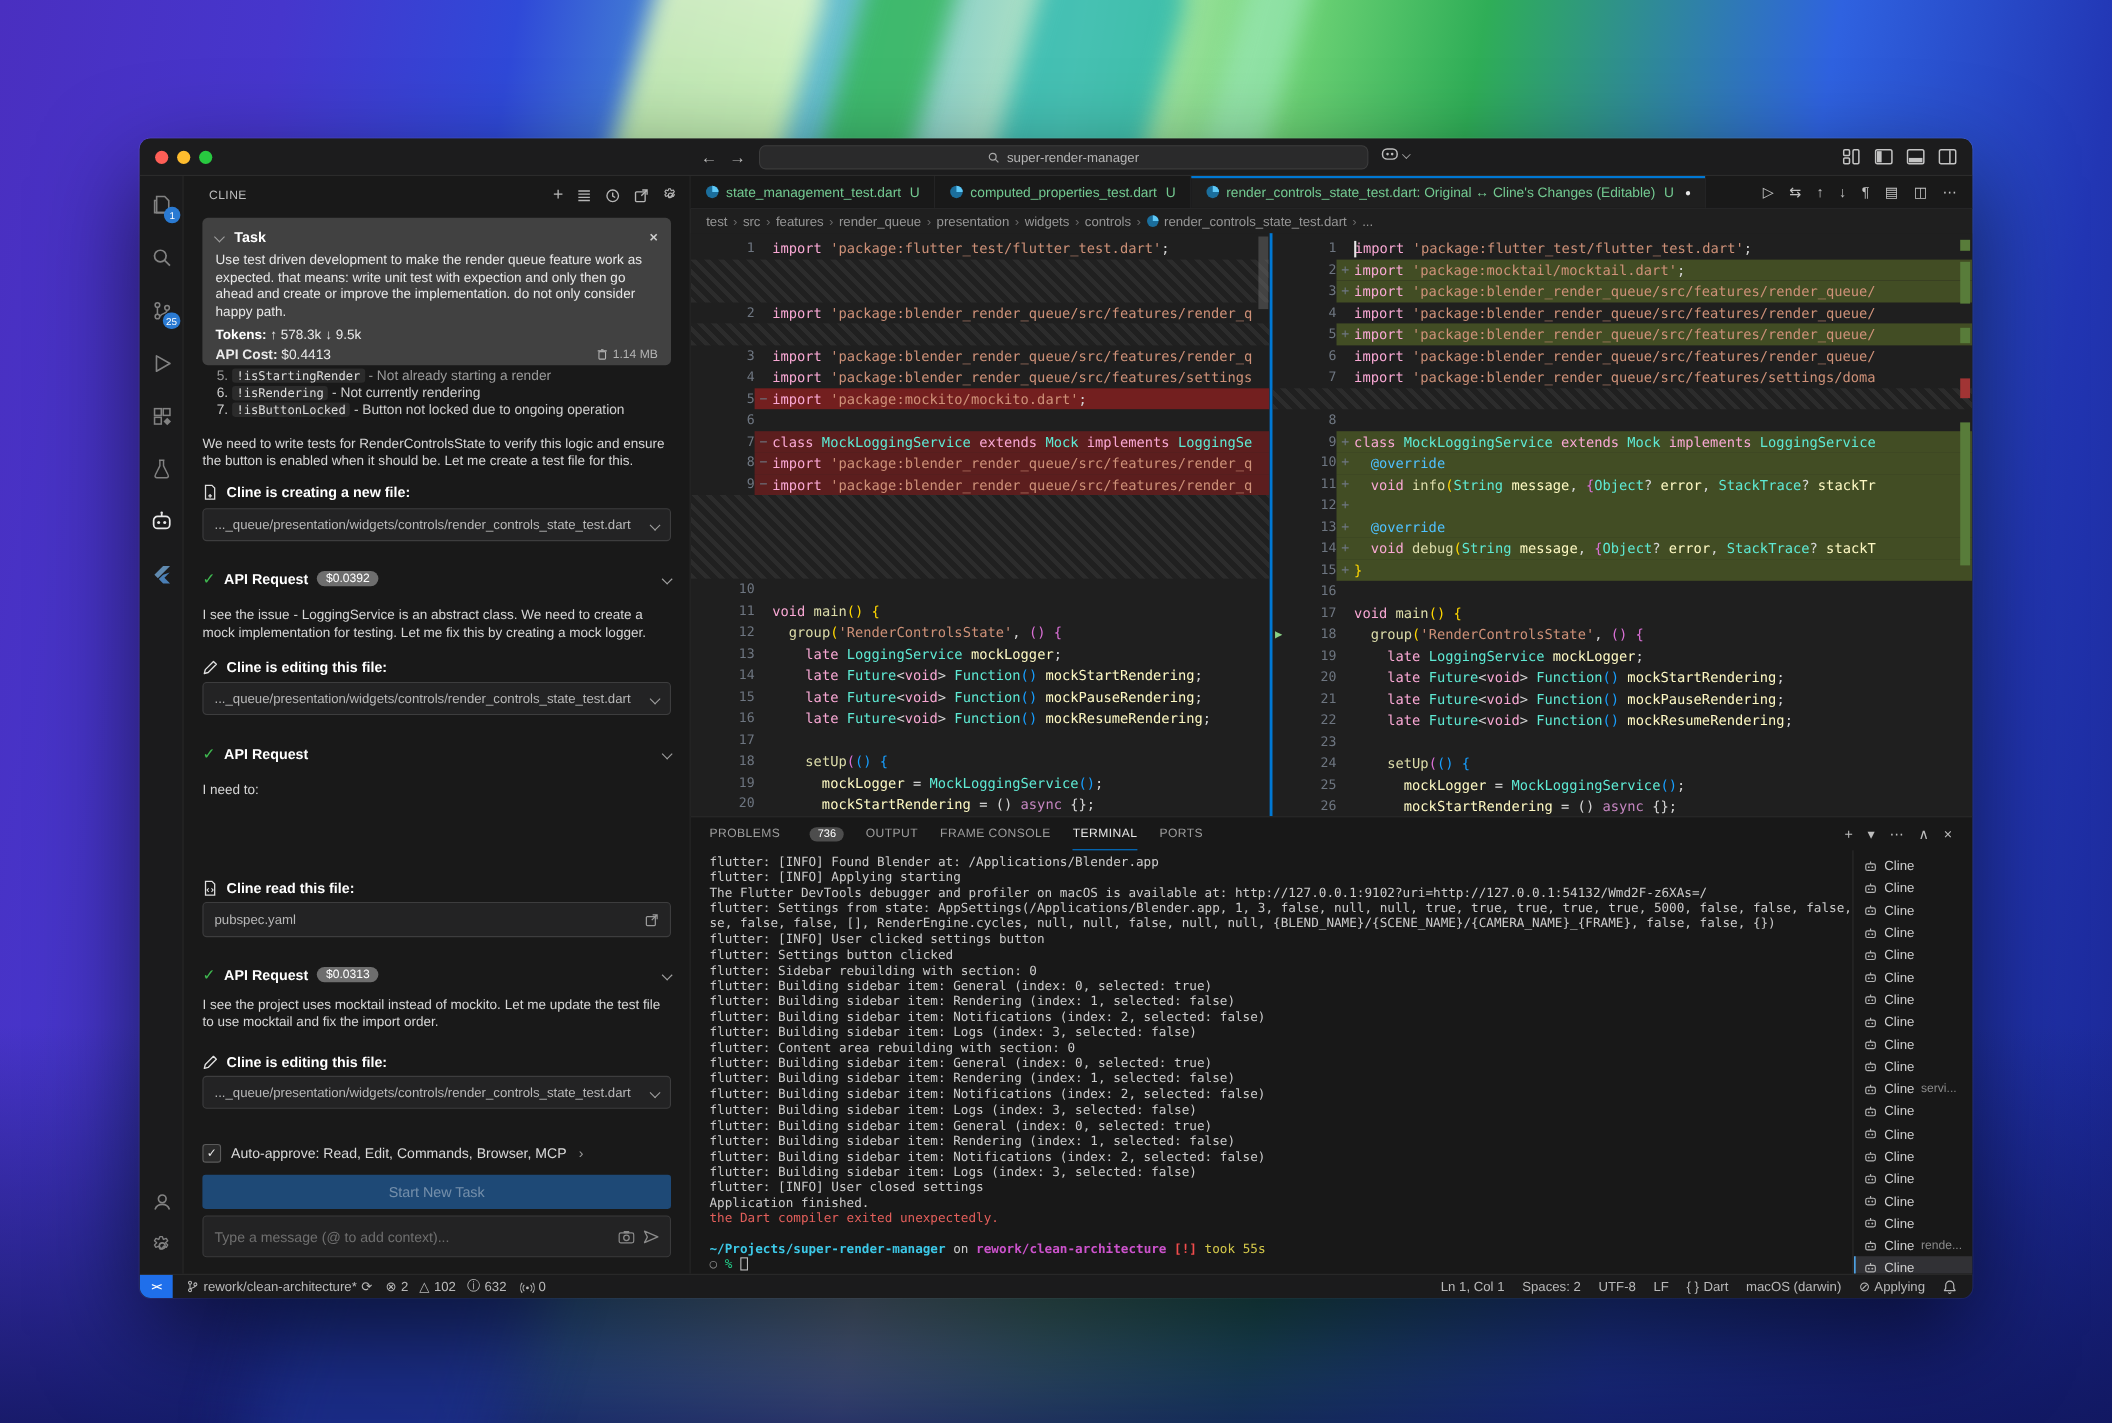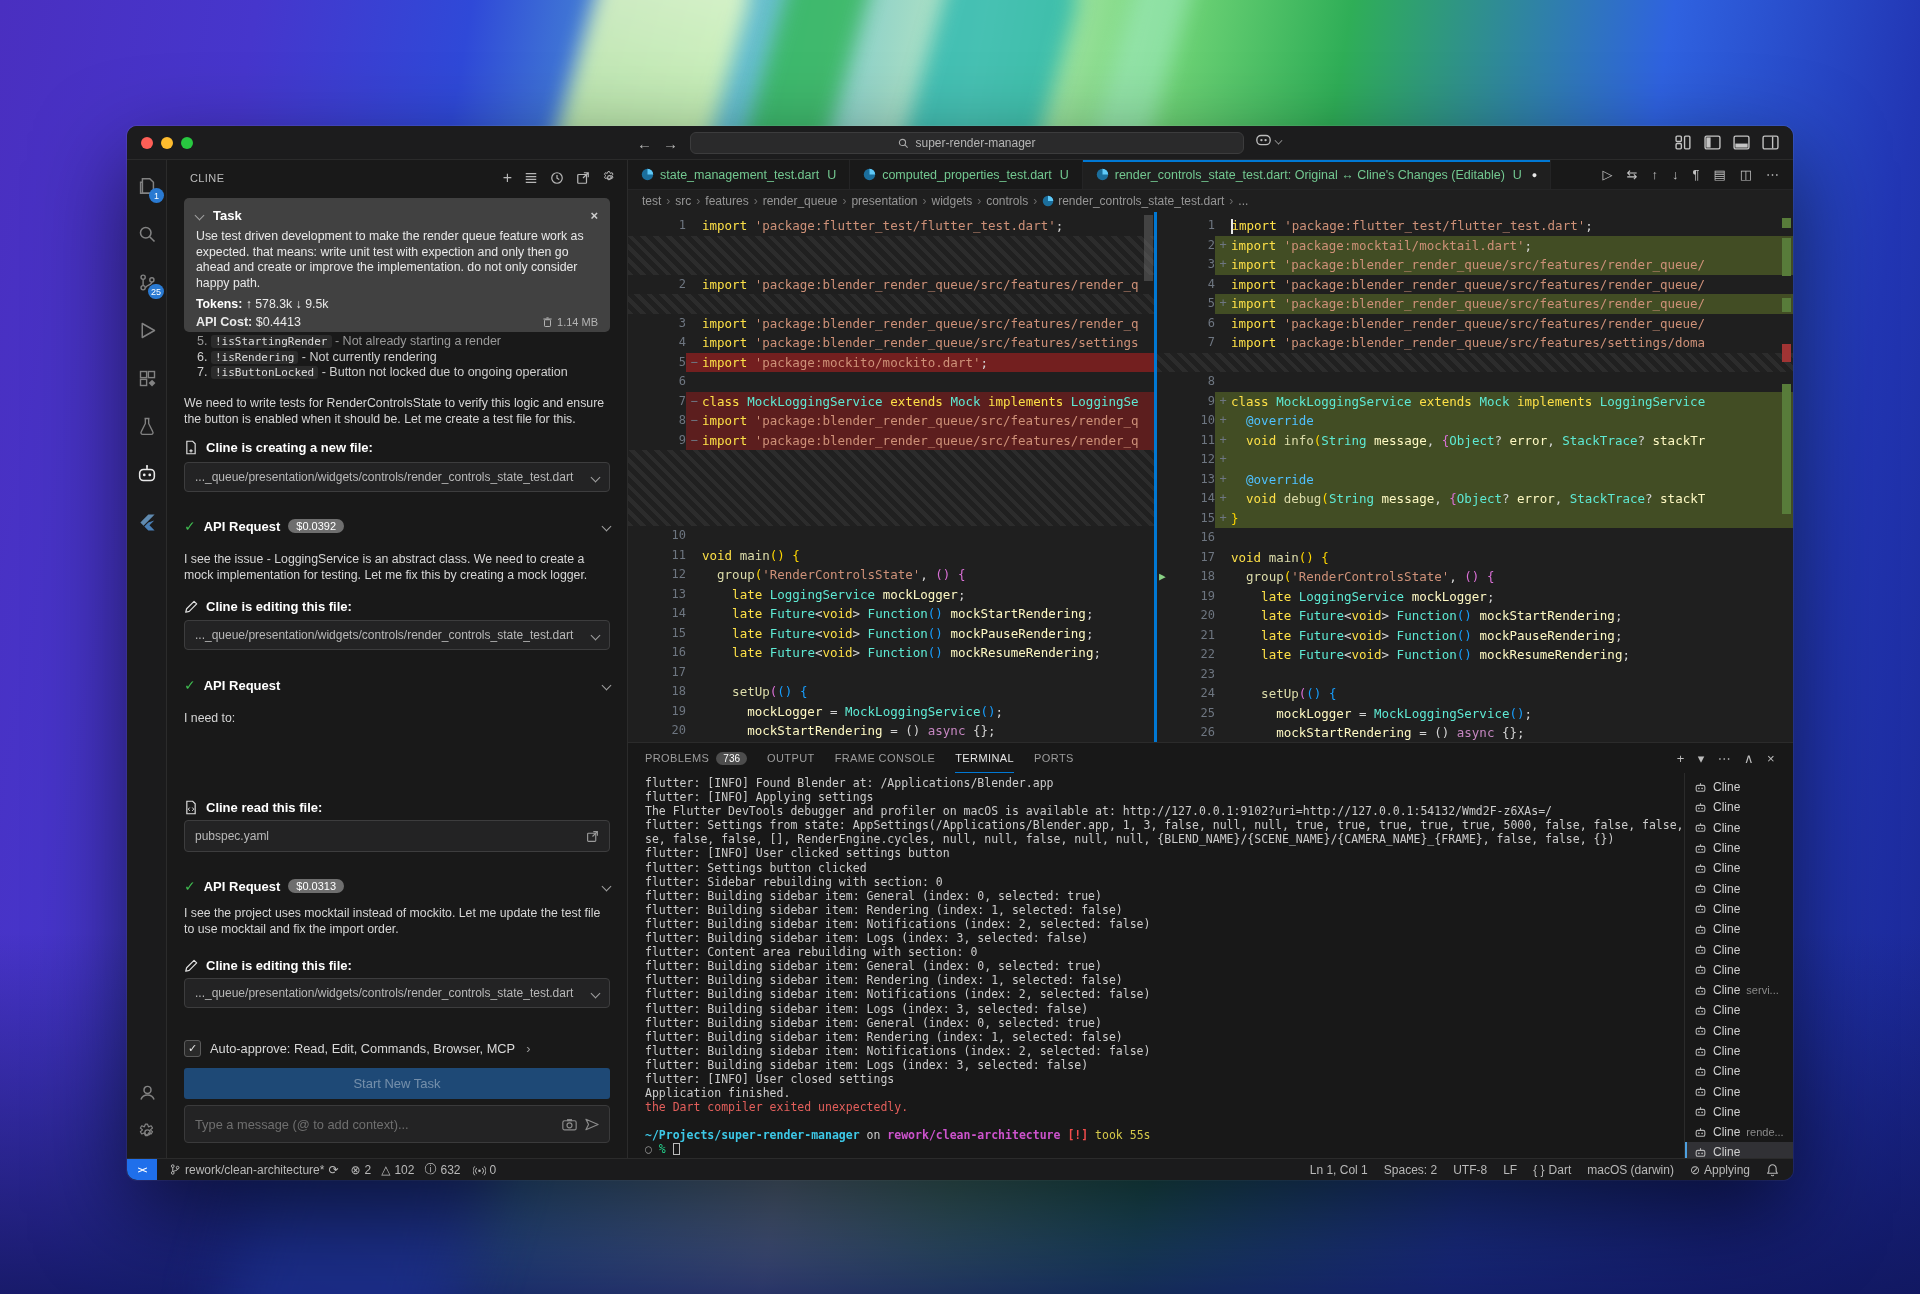--- a/index.html
+++ b/index.html
@@ -108,34 +108,34 @@
   .crow .gut { width:58px; flex:none; text-align:right; color:#6e7681; font-size:12px; }
   .crow .body { flex:1; display:flex; overflow:hidden; }
   .crow .sign { width:16px; flex:none; text-align:center; color:#6e7681; font-size:12px;}
   .crow .codeln { flex:1; white-space:pre; overflow:hidden; color:#d4d4d4; }
   .crow.add .body { background:#45511f66; background-color:#424d24; }
   .crow.del .body { background-color:#5c1e1e; }
   .crow.delbright .body { background-color:#731f1f; }
   .crow.hatch { background:repeating-linear-gradient(45deg,#2c2c2c 0 4px,#202020 4px 9px); }
   .runarrow { position:absolute; left:2px; top:0; color:#89d185; font-size:11px; }
   .cursorbar { display:inline-block; width:1.5px; height:15px; background:#e8e8e8; vertical-align:middle; margin-right:-1px;}
-  .tk-kw{color:#fde047}.tk-kw2{color:#c586c0}.tk-typ{color:#5eead4}.tk-fn{color:#dcdcaa}
+  .tk-kw{color:#f9a8d4}.tk-kw2{color:#c586c0}.tk-typ{color:#5eead4}.tk-fn{color:#dcdcaa}
   .tk-vr{color:#fef9c3}.tk-str{color:#ce9178}.tk-pln{color:#d4d4d4}.tk-ann{color:#4fc1ff}
   .tk-br1{color:#ffd700}.tk-br2{color:#da70d6}.tk-br3{color:#179fff}
   .lscroll { position:absolute; right:1px; top:3px; width:9px; height:66px; background:rgba(110,110,110,.45); }
   .ruler { position:absolute; right:0; top:0; width:14px; height:100%; }
   .ruler div { position:absolute; right:2px; width:9px; }
 
   
   .panel { position:absolute; top:582px; left:0; right:0; bottom:0; background:#181818; border-top:1px solid #2b2b2b; }
   .panel-header { position:relative; height:30px; display:flex; align-items:center; gap:20px; padding-left:17px;
     font-size:11px; letter-spacing:.4px; color:#9d9d9d; }
   .ptab { display:flex; align-items:center; gap:7px; height:30px; }
   .ptab.active { color:#e7e7e7; border-bottom:1px solid #0078d4; }
-  .pbadge { background:#4d4d4d; color:#fff; border-radius:9px; padding:1px 7px; font-size:10px; letter-spacing:0;}
+  .pbadge { background:#4d4d4d; color:#fff; border-radius:9px; padding:1px 7px; font-size:10px; letter-spacing:0;margin-left:20px;}
   .panel-actions { position:absolute; right:18px; top:0; height:30px; display:flex; gap:13px; align-items:center; color:#bdbdbd; font-size:13px;}
   .term { position:absolute; left:0; top:30px; right:110px; bottom:0; overflow:hidden; padding:3px 0 0 17px; }
   .tline { height:14.1px; line-height:14.1px; font-family:"DejaVu Sans Mono", monospace; font-size:11.5px; white-space:pre; color:#cccccc;}
   .c-red{color:#e35f5b}.c-cyan{color:#3dc9e8;font-weight:bold}.c-mag{color:#cd53cd;font-weight:bold}
   .c-redb{color:#f14c4c;font-weight:bold}.c-yel{color:#d5c94a}.c-grn{color:#23d18b}.c-dim{color:#8a8a8a}
   .tcursor { display:inline-block; width:7px; height:12px; border:1px solid #bbb; vertical-align:-2px;}
   .sessions { position:absolute; right:0; top:30px; width:109px; bottom:0; border-left:1px solid #2b2b2b; overflow:hidden; padding-top:4px;}
   .sess { display:flex; align-items:center; gap:6px; height:20.3px; padding-left:9px; font-size:12px; color:#cfcfcf; white-space:nowrap;}
   .sess .extra { color:#8a8a8a; font-size:11px; }
   .sess.selected { background:#313135; box-shadow:inset 2px 0 0 #4da0e0; }
@@ -861,21 +861,21 @@
             <div class="panel-actions">
                 <span>+</span>
                 <span>▾</span>
                 <span>⋯</span>
                 <span>∧</span>
                 <span>×</span>
               </div>
           </div>
           <div class="term">
               <div class="tline"><span>flutter: [INFO] Found Blender at: /Applications/Blender.app</span></div>
-              <div class="tline"><span>flutter: [INFO] Applying settings</span></div>
+              <div class="tline"><span>flutter: [INFO] Applying starting</span></div>
               <div class="tline"><span>The Flutter DevTools debugger and profiler on macOS is available at: http://127.0.0.1:9102?uri=http://127.0.0.1:54132/Wmd2F-z6XAs=/</span></div>
               <div class="tline"><span>flutter: Settings from state: AppSettings(/Applications/Blender.app, 1, 3, false, null, null, true, true, true, true, true, 5000, false, false, false, fal</span></div>
               <div class="tline"><span>se, false, false, [], RenderEngine.cycles, null, null, false, null, null, {BLEND_NAME}/{SCENE_NAME}/{CAMERA_NAME}_{FRAME}, false, false, {})</span></div>
               <div class="tline"><span>flutter: [INFO] User clicked settings button</span></div>
               <div class="tline"><span>flutter: Settings button clicked</span></div>
               <div class="tline"><span>flutter: Sidebar rebuilding with section: 0</span></div>
               <div class="tline"><span>flutter: Building sidebar item: General (index: 0, selected: true)</span></div>
               <div class="tline"><span>flutter: Building sidebar item: Rendering (index: 1, selected: false)</span></div>
               <div class="tline"><span>flutter: Building sidebar item: Notifications (index: 2, selected: false)</span></div>
               <div class="tline"><span>flutter: Building sidebar item: Logs (index: 3, selected: false)</span></div>

